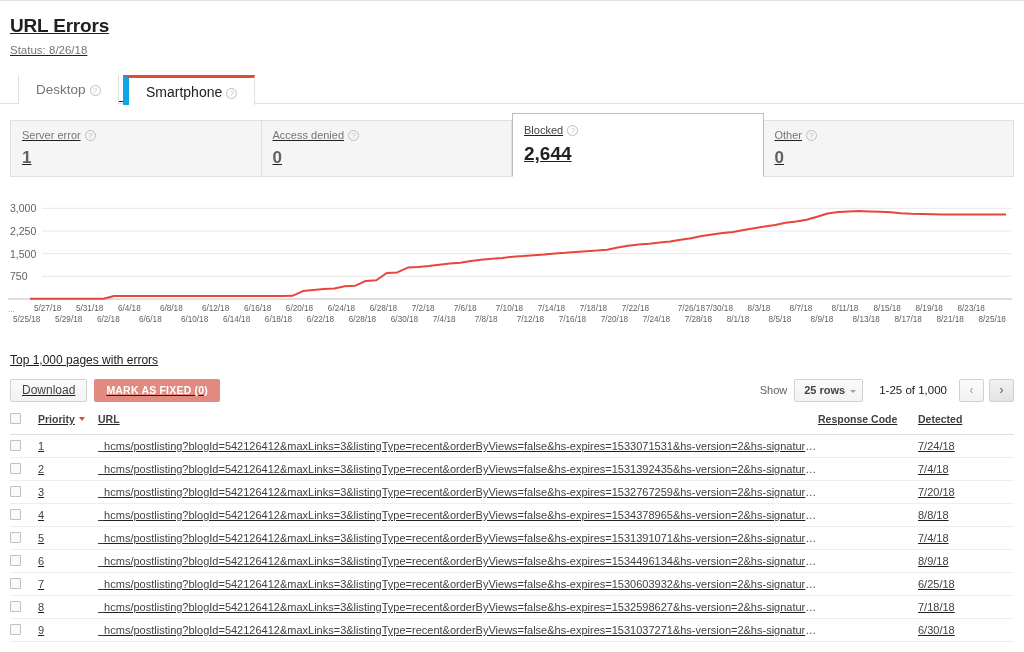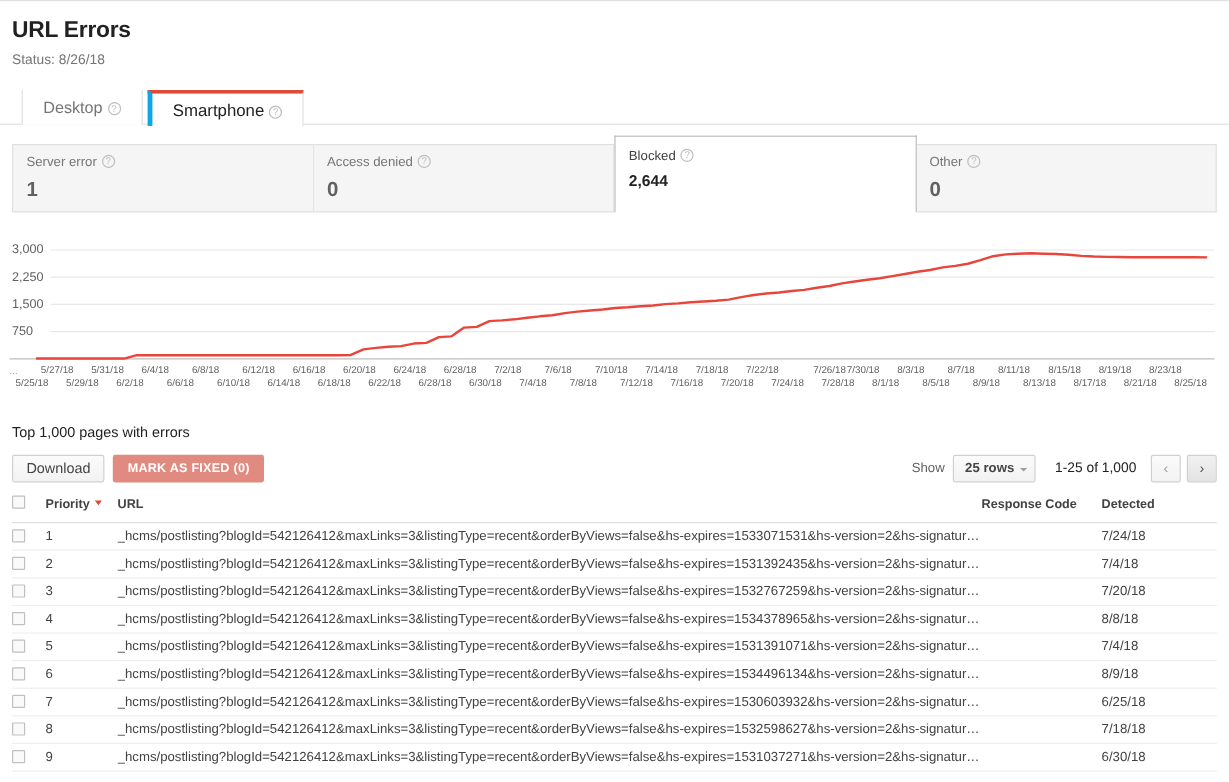--- a/index.html
+++ b/index.html
@@ -9,20 +9,21 @@
     background: #fff;
     font-family: "Liberation Sans", sans-serif;
     color: #212121;
     overflow: hidden;
   }
   #page {
     position: relative;
     width: 1024px; height: 652px;
     background: #fff;
     border-top: 1px solid #e0e0e0;
+    text-decoration: underline;
   }
 
   
   .page-head { padding: 14px 0 0 10px; }
   .page-title {
     font-size: 19px; font-weight: bold; color: #212121;
     letter-spacing: -0.2px; line-height: 22px;
   }
   .page-status {
     font-size: 11.5px; color: #757575; margin-top: 7px;
@@ -38,21 +39,21 @@
   }
   .tab {
     position: relative;
     display: inline-block;
     height: 29px;
     padding: 0 17px;
     line-height: 29px;
     font-size: 13.5px;
     color: #757575;
     background: #fff;
-    border-left: 4px solid #0ea5e9;
+    border-left: 6px solid #0ea5e9;
     border-right: 1px solid #e0e0e0;
     vertical-align: bottom;
     white-space: nowrap;
   }
   .tab:first-child { border-left: 1px solid #e0e0e0; }
   .tab.active {
     color: #212121;
     font-size: 14px;
     border-top: 3px solid #dd4b39;
     background: #fff;
@@ -97,21 +98,21 @@
   }
   .card.selected {
     background: #fff;
     height: 64px;
     border: 1px solid #bdbdbd;
     border-bottom: 1px solid #fff;
     padding-top: 10px;
     z-index: 2;
   }
   .card.selected .card-label { color: #424242; }
-  .card.selected .card-value { color: #212121; font-size: 13px; }
+  .card.selected .card-value { color: #212121; font-size: 19px; }
 
   
   .chart-wrap {
     position: relative;
     margin: 10px 0 0 0;
     height: 152px;
     width: 1024px;
   }
   .chart-svg { display: block; }
   .ylabel {

